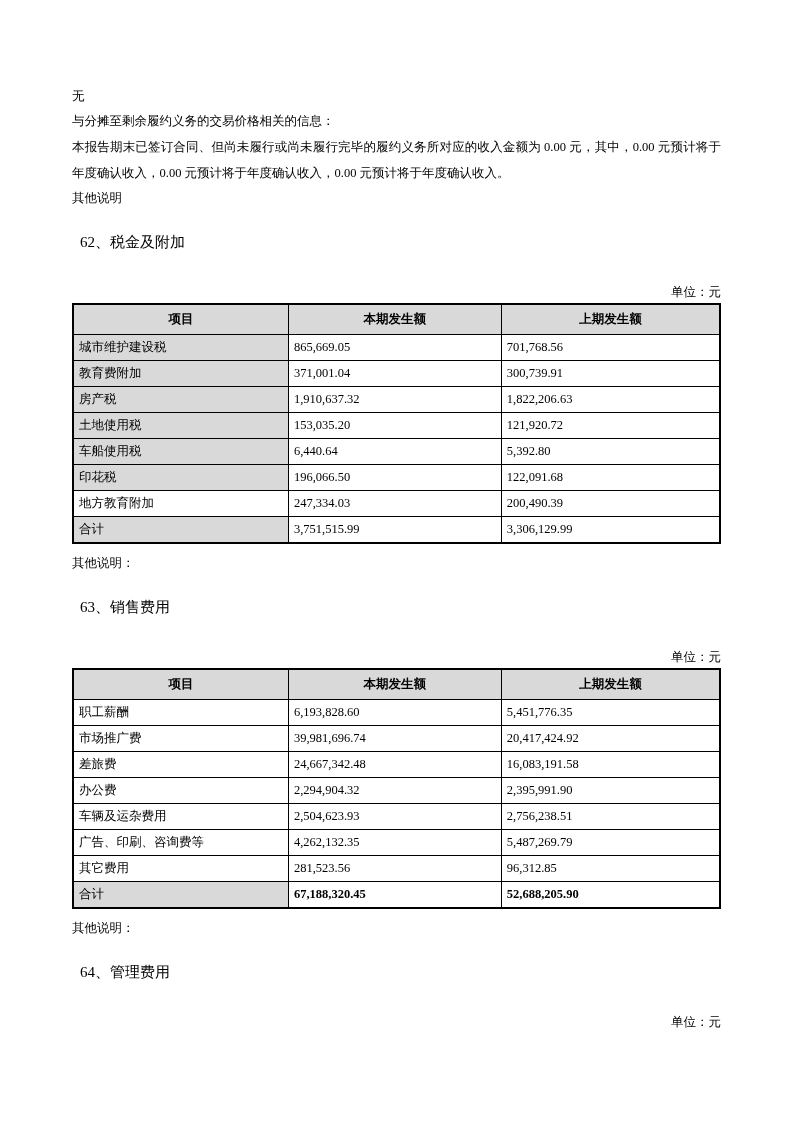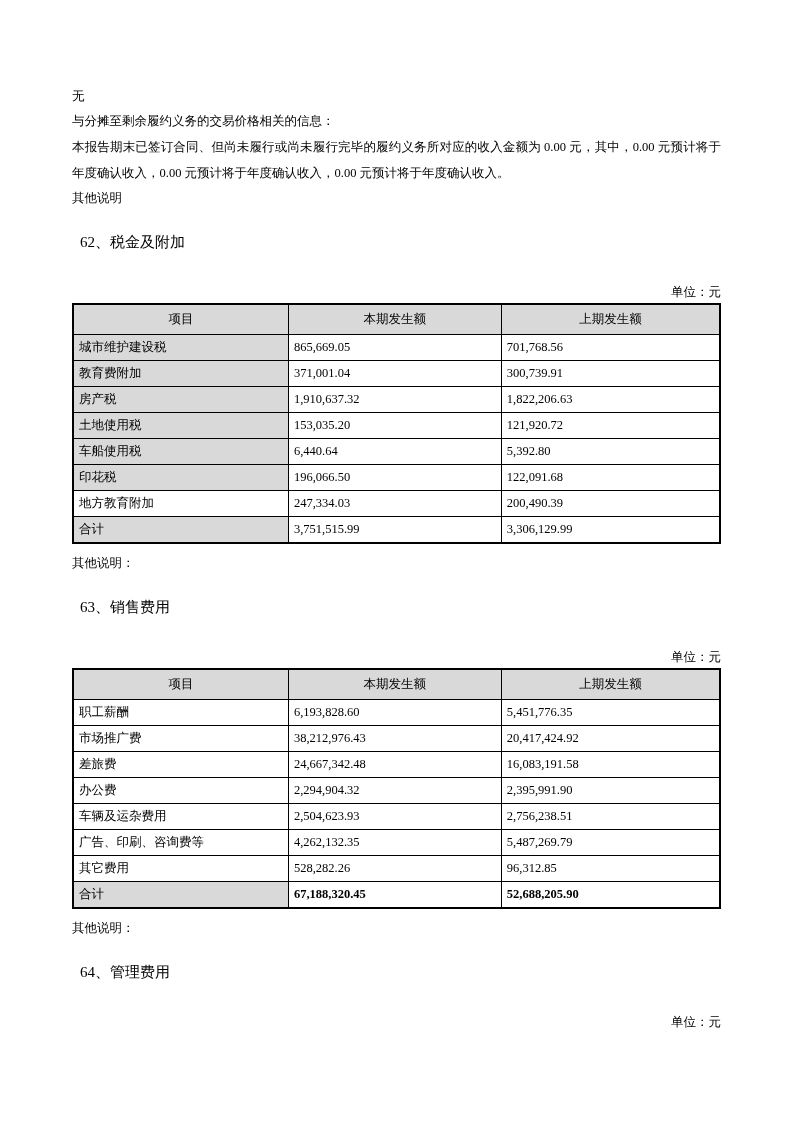--- a/index.html
+++ b/index.html
@@ -31,21 +31,21 @@
   }
   .data-table th,.data-table td{
     border:1px solid var(--border-color);
     font-size:12.5px;
     padding:0 5px;
     overflow:hidden;
     white-space:nowrap;
   }
   .data-table thead th{
     background:var(--header-bg);
-    font-weight:normal;
+    font-weight:bold;
     text-align:center;
     height:29px;
   }
   .data-table td{height:25px;}
   td.label-cell{text-align:left;}
   td.label-cell.shaded{background:var(--header-bg);}
   td.num-cell{text-align:left;}
   td.num-cell.bold{font-weight:bold;}
   .foot{margin-top:7px;}
   .col-item{width:33.3%;}
@@ -149,21 +149,21 @@
     <tbody>
 
         <tr>
           <td class="label-cell">职工薪酬</td>
           <td class="num-cell">6,193,828.60</td>
           <td class="num-cell">5,451,776.35</td>
         </tr>
 
         <tr>
           <td class="label-cell">市场推广费</td>
-          <td class="num-cell">38,212,976.43</td>
+          <td class="num-cell">39,981,696.74</td>
           <td class="num-cell">20,417,424.92</td>
         </tr>
 
         <tr>
           <td class="label-cell">差旅费</td>
           <td class="num-cell">24,667,342.48</td>
           <td class="num-cell">16,083,191.58</td>
         </tr>
 
         <tr>
@@ -179,21 +179,21 @@
         </tr>
 
         <tr>
           <td class="label-cell">广告、印刷、咨询费等</td>
           <td class="num-cell">4,262,132.35</td>
           <td class="num-cell">5,487,269.79</td>
         </tr>
 
         <tr>
           <td class="label-cell">其它费用</td>
-          <td class="num-cell">528,282.26</td>
+          <td class="num-cell">281,523.56</td>
           <td class="num-cell">96,312.85</td>
         </tr>
 
         <tr>
           <td class="label-cell shaded">合计</td>
           <td class="num-cell bold">67,188,320.45</td>
           <td class="num-cell bold">52,688,205.90</td>
         </tr>
       </tbody>
   </table>

